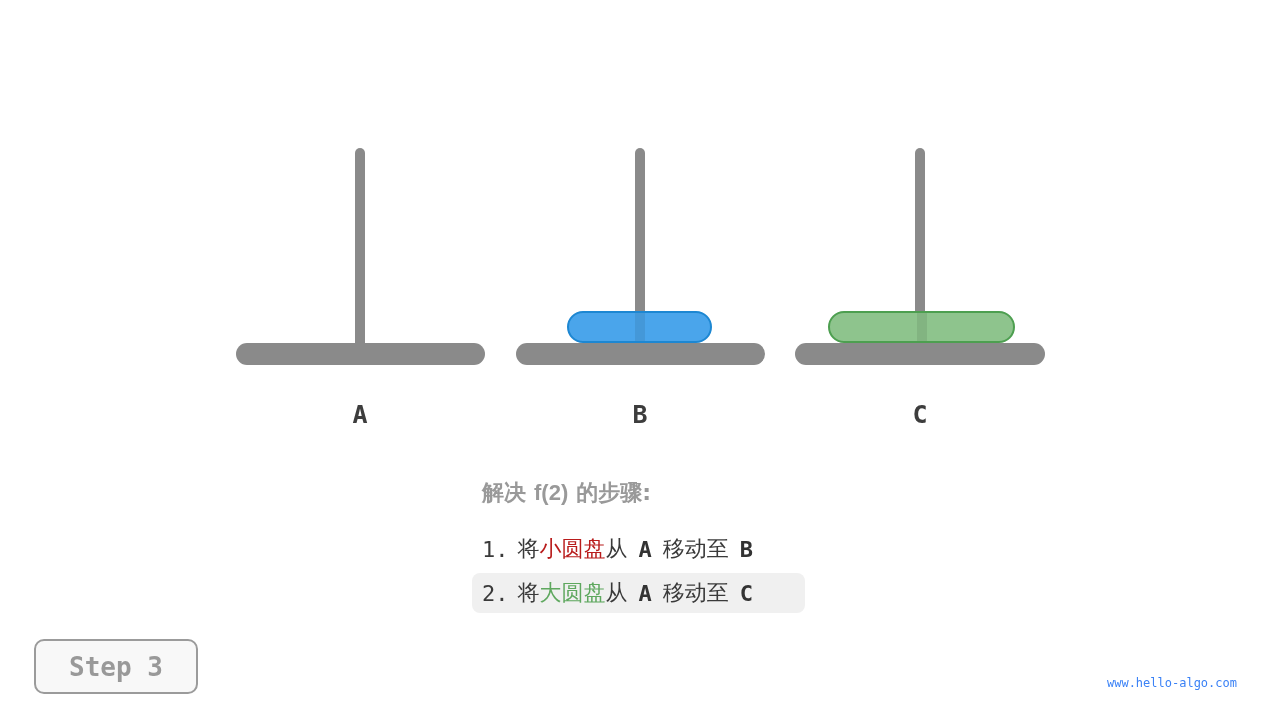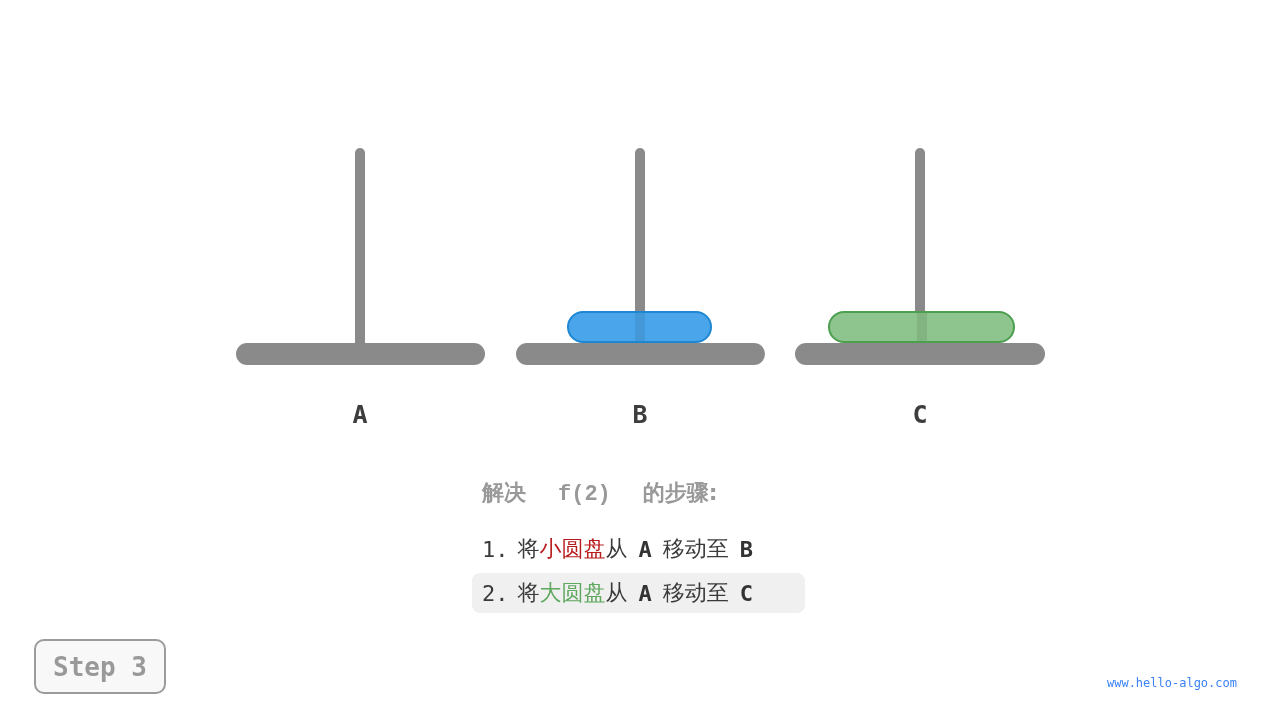--- a/index.html
+++ b/index.html
@@ -90,24 +90,23 @@
   .caption {
     position: absolute;
     left: 482px;
     top: 478px;
     font-size: 22px;
     font-weight: bold;
     color: #999999;
     display: flex;
     align-items: baseline;
     white-space: pre;
-    gap: 24px;
   }
   .caption .code {
-    font-family: Liberation Mono, monospace;
+    font-family: Liberation Sans, sans-serif;
     margin: 0 8px;
     text-align: right;
   }
 
   
   .step-line {
     position: absolute;
     display: flex;
     align-items: center;
     font-size: 22px;
@@ -140,21 +139,21 @@
     font-weight: bold;
     color: #333333;
     margin: 0 11px;
   }
 
   
   .step-button {
     position: absolute;
     left: 34px;
     top: 639px;
-    width: 132px;
+    width: 164px;
     height: 55px;
     background: #f8f8f8;
     border: 2px solid #9b9b9b;
     border-radius: 10px;
     box-sizing: border-box;
     display: flex;
     align-items: center;
     justify-content: center;
     font-family: "DejaVu Sans Mono", "Liberation Mono", monospace;
     font-weight: bold;

